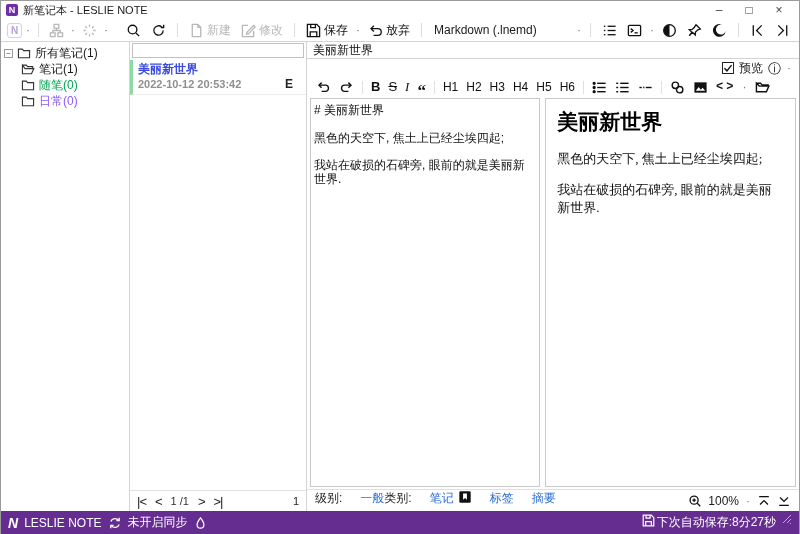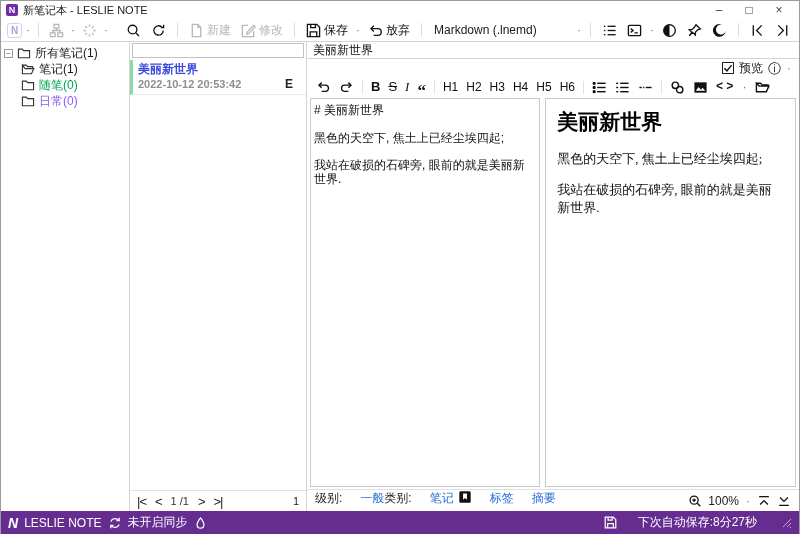--- a/index.html
+++ b/index.html
@@ -81,21 +81,21 @@
   .ed-bottom { height:22px; border-top:1px solid #e0e0e0; display:flex; padding:0 8px; font-size:12px; }
   .link { color:#2a6cd5; cursor:default;margin-left:18px; }
   .bm-ic { width:14px; height:14px; margin-left:4px; }
   .ed-bottom .right { margin-left:auto; display:flex; align-items:center; gap:6px; }
   .mini-ic { width:14px; height:14px; stroke:#111; fill:none; stroke-width:1.5; display:block; }
 
   
   .statusbar { height:23px; background:#662d91; color:#fff; display:flex; align-items:center; padding:0 7px; gap:6px; font-size:12px; flex:0 0 auto; }
   .statusbar svg { display:block; }
   .sb-n { font-weight:bold; font-size:14px; font-style:italic; }
-  .sb-right { margin-left:auto; display:flex; align-items:center; gap:21px; }
+  .sb-right { margin-left:auto; display:flex; align-items:flex-start; gap:2px; }
   .grip { width:10px; height:10px; margin-left:4px; opacity:.7; }
 </style>
 </head>
 <body>
 
 <div class="app">
 
   <div class="titlebar">
     <span class="n-badge">N</span>
     <span>新笔记本 - LESLIE NOTE</span>

